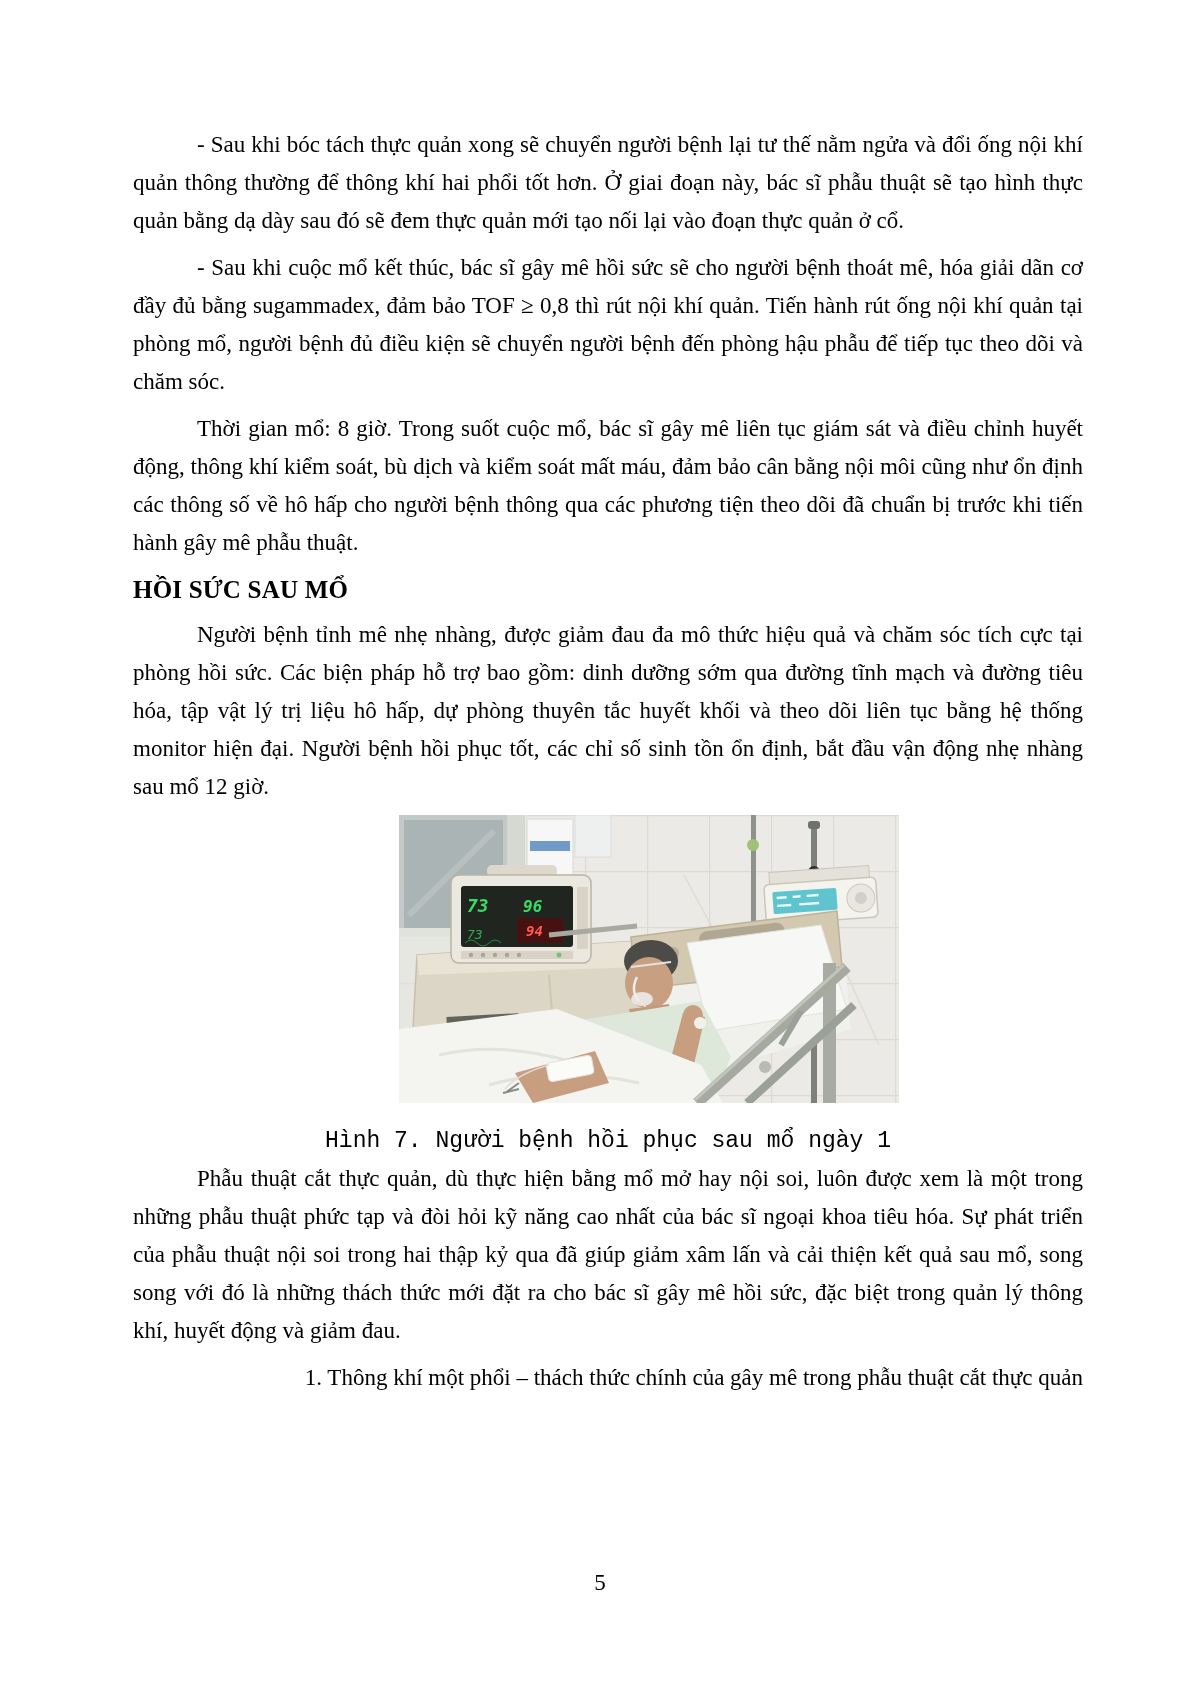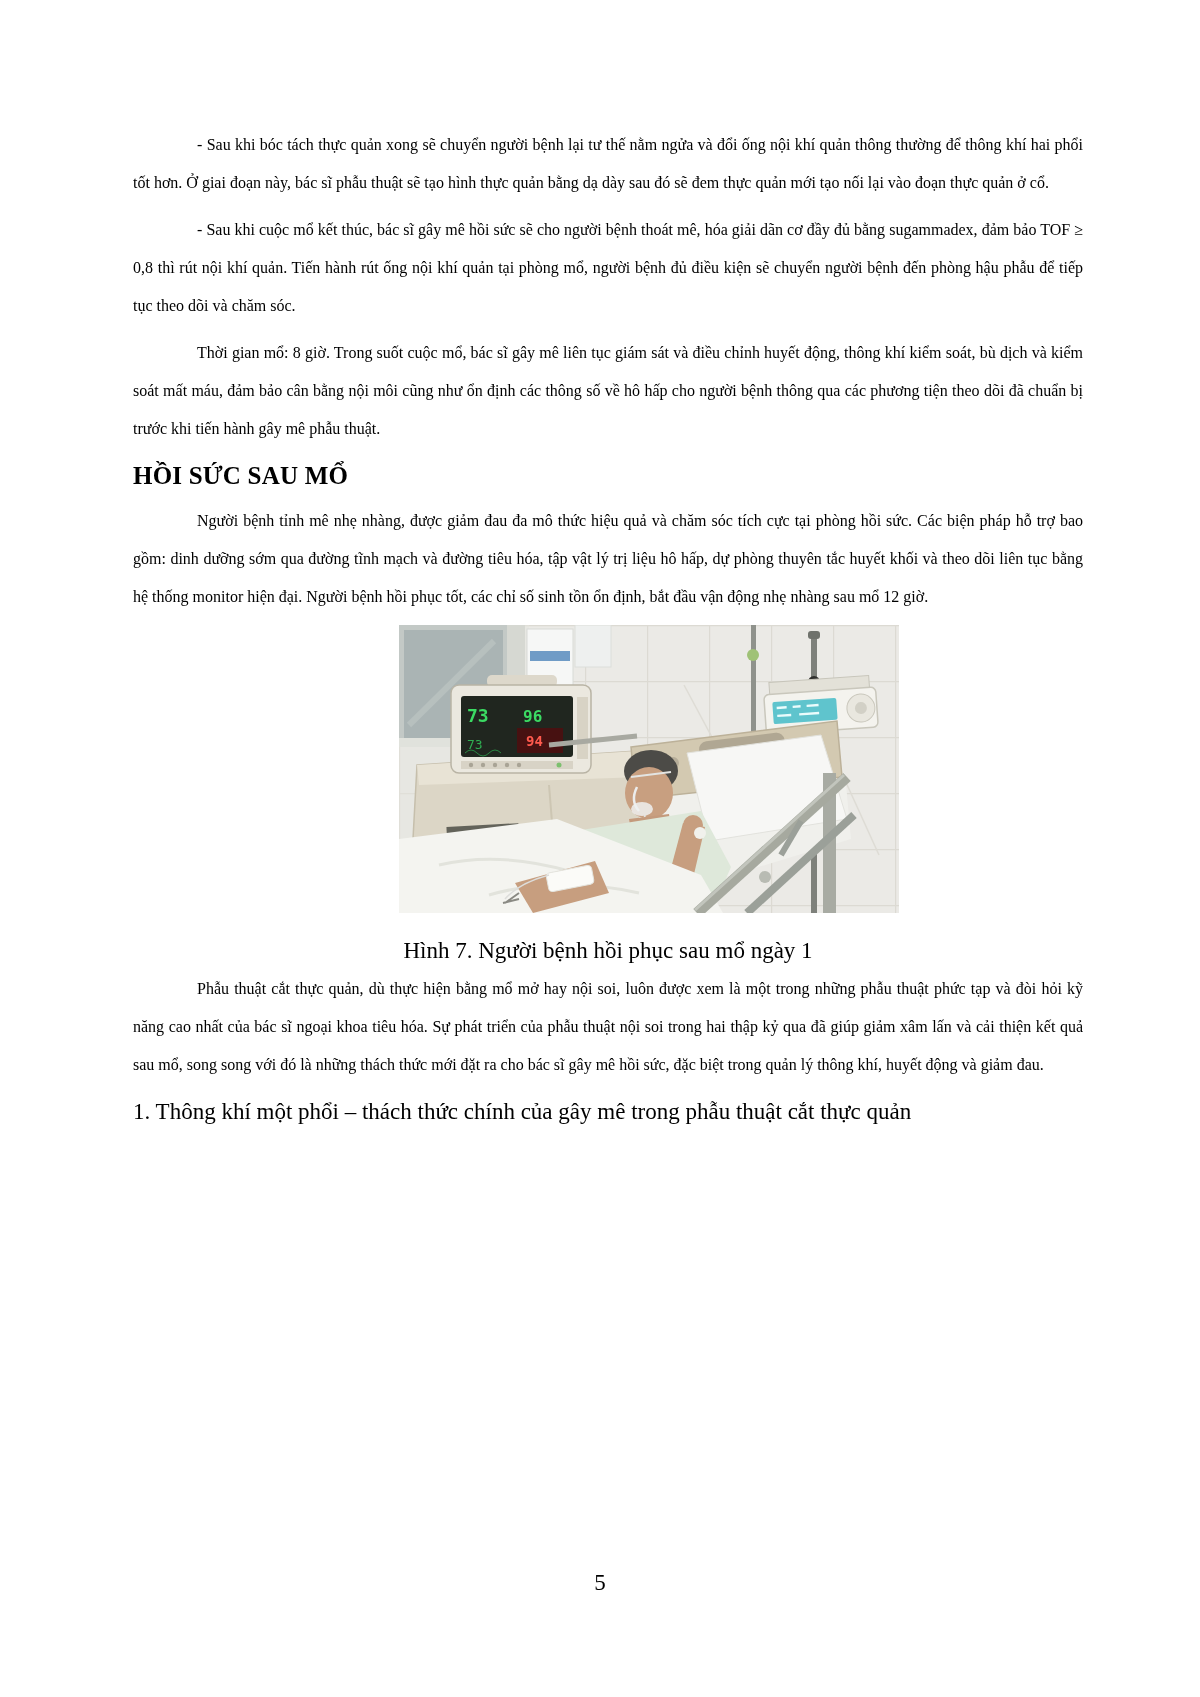--- a/index.html
+++ b/index.html
@@ -11,56 +11,58 @@
     color:#000;
     overflow:hidden;
   }
   .content{
     position:absolute;
     left:133px;top:126px;
     width:950px;
   }
   .para{
     margin:0 0 9px 0;
-    font-size:16px;
+    font-size:23px;
     line-height:38px;
     text-align:justify;
     text-indent:64px;
   }
   .heading{
     margin:6px 0 7px 0;
     font-size:25px;
     line-height:38px;
     font-weight:bold;
     text-indent:0;
     letter-spacing:.2px;
   }
   .subheading{
     margin:4px 0 0 0;
     font-size:23px;
     line-height:38px;
     text-indent:0;
-    text-align:left;
+    text-align:right;
     font-weight:normal;
   }
   figure.figure-block{
     margin:8px 0 0 0;
     text-align:center;
   }
   .photo-frame{
     display:inline-block;
     margin-left:14px;
     width:432px;height:288px;
     line-height:0;
+    font-style:italic;
   }
   figcaption{
     margin-top:15px;
     font-size:23px;
     line-height:38px;
     text-align:center;
+    font-family:Liberation Mono, monospace;
   }
   .page-number{
     position:absolute;
     left:0;right:0;
     top:1564px;
     text-align:center;
     font-size:23px;
     line-height:38px;
   }
 </style>

